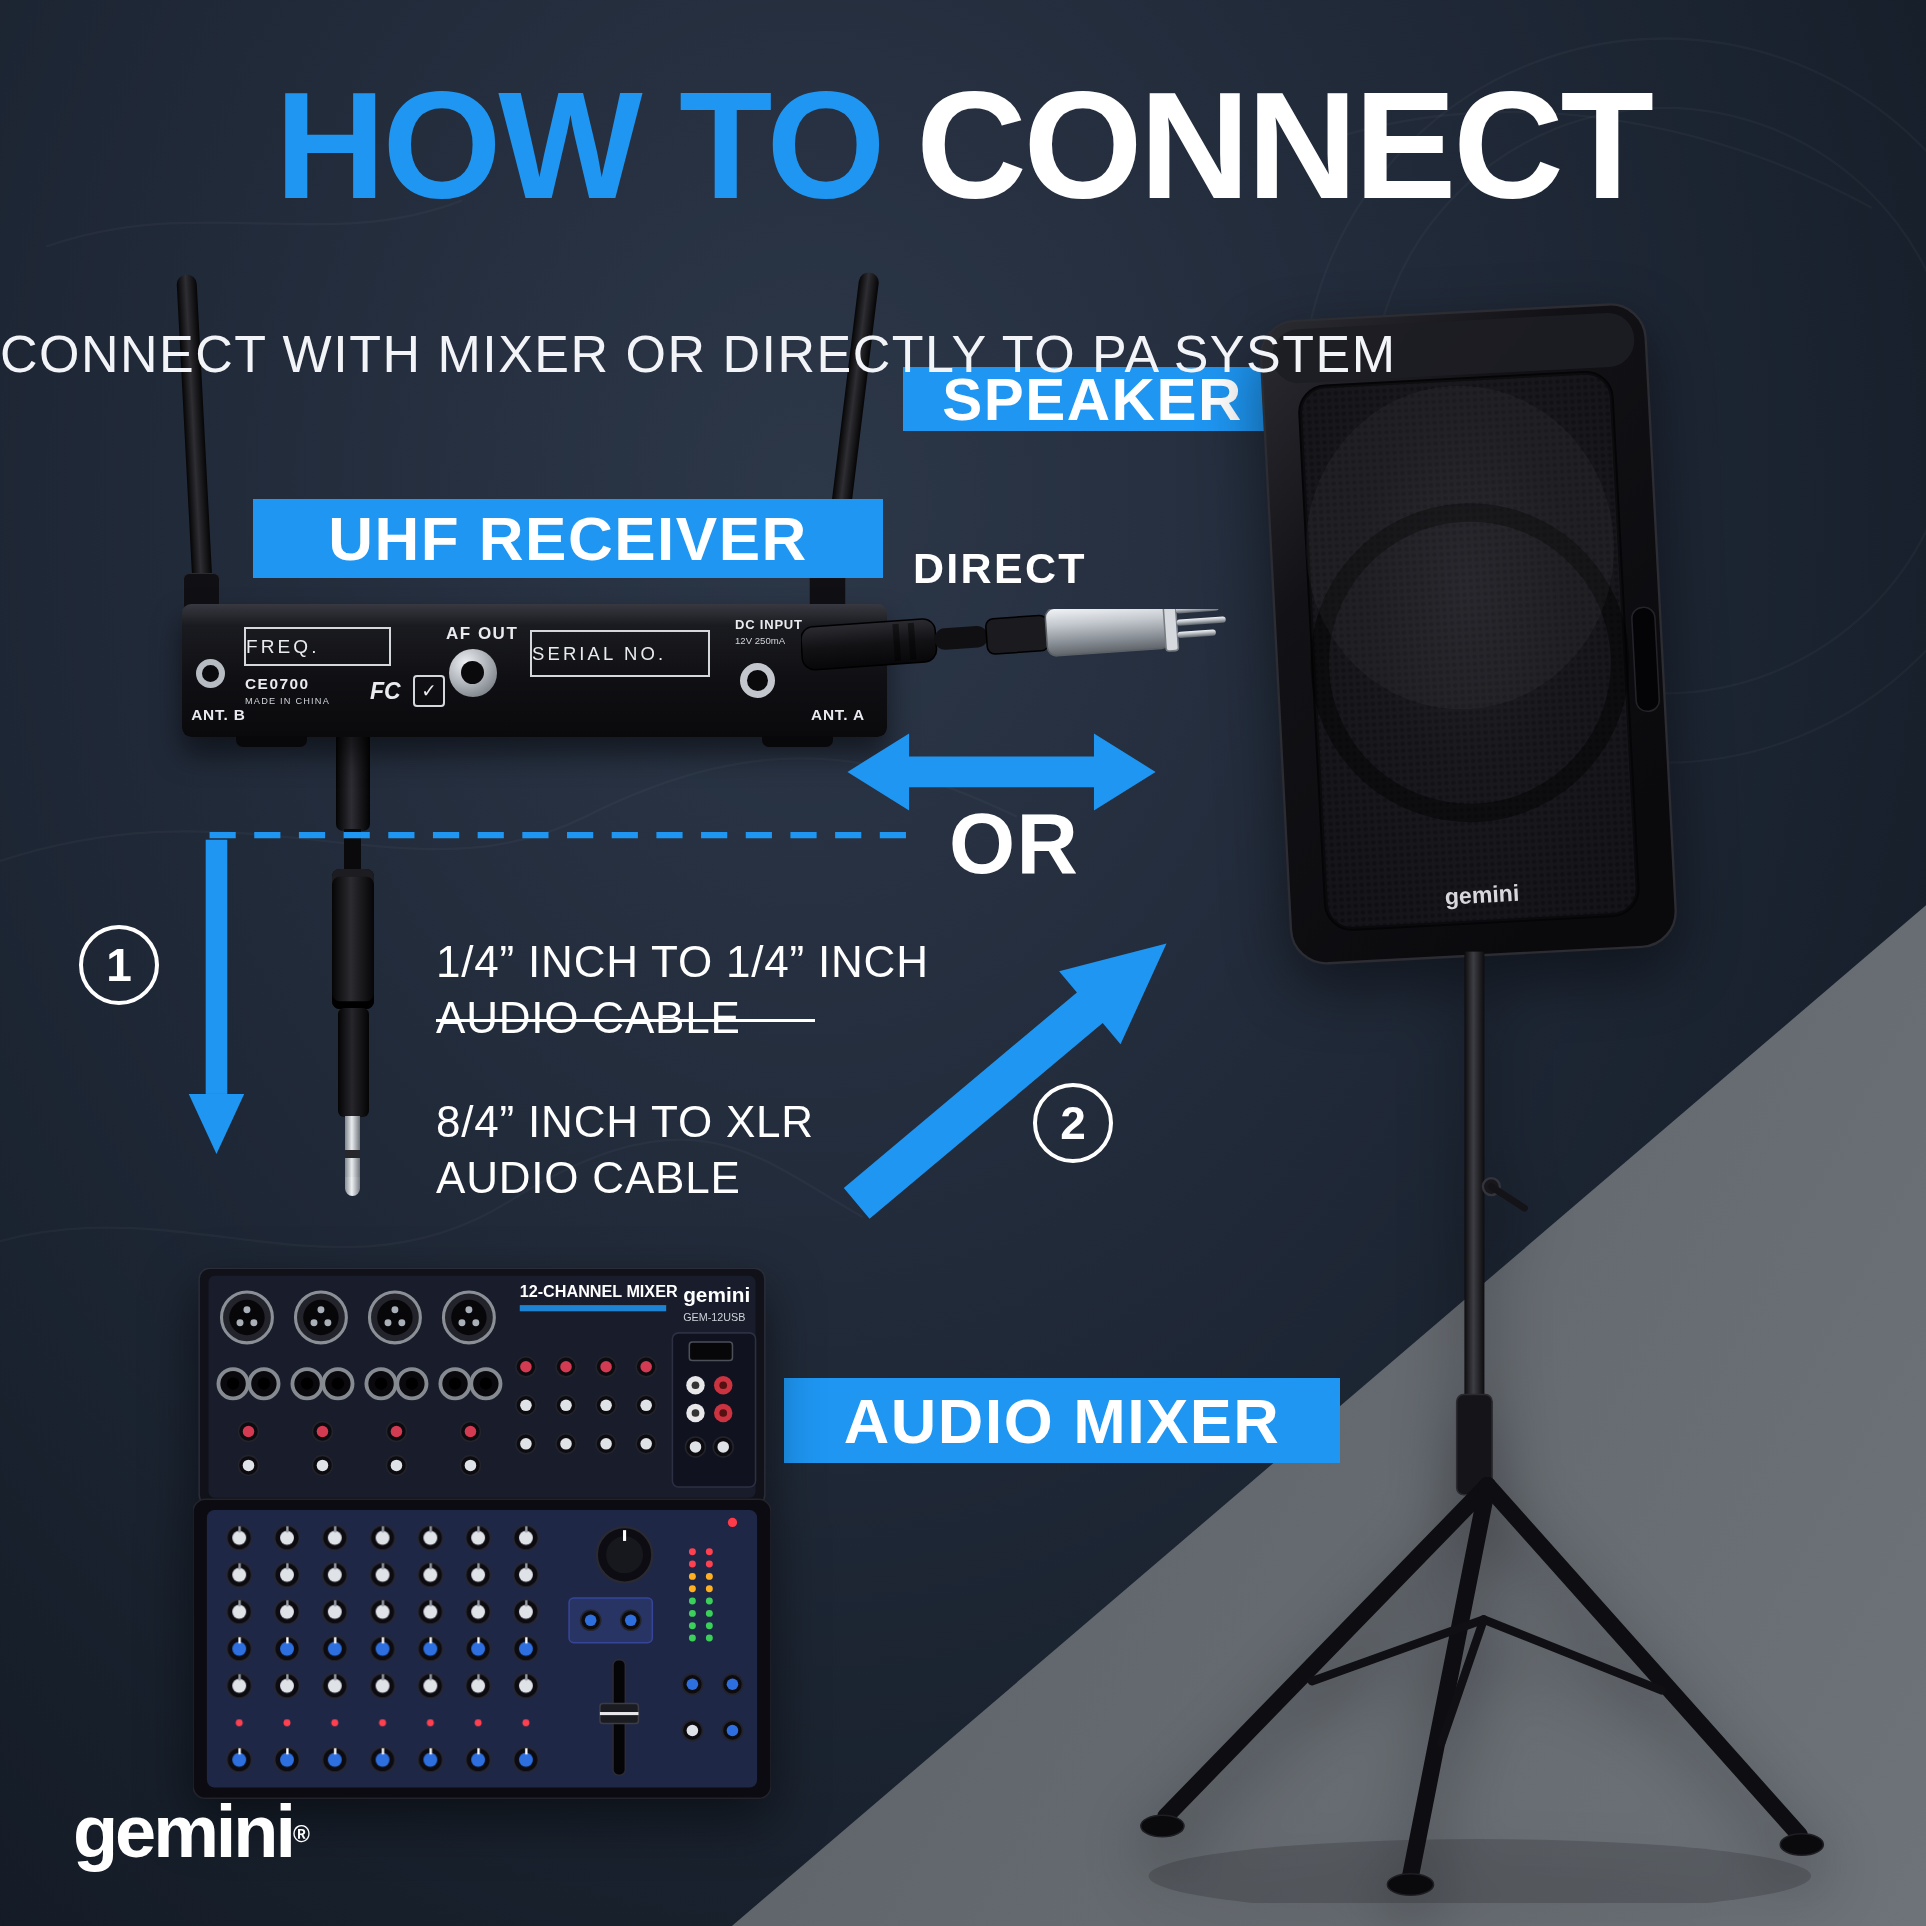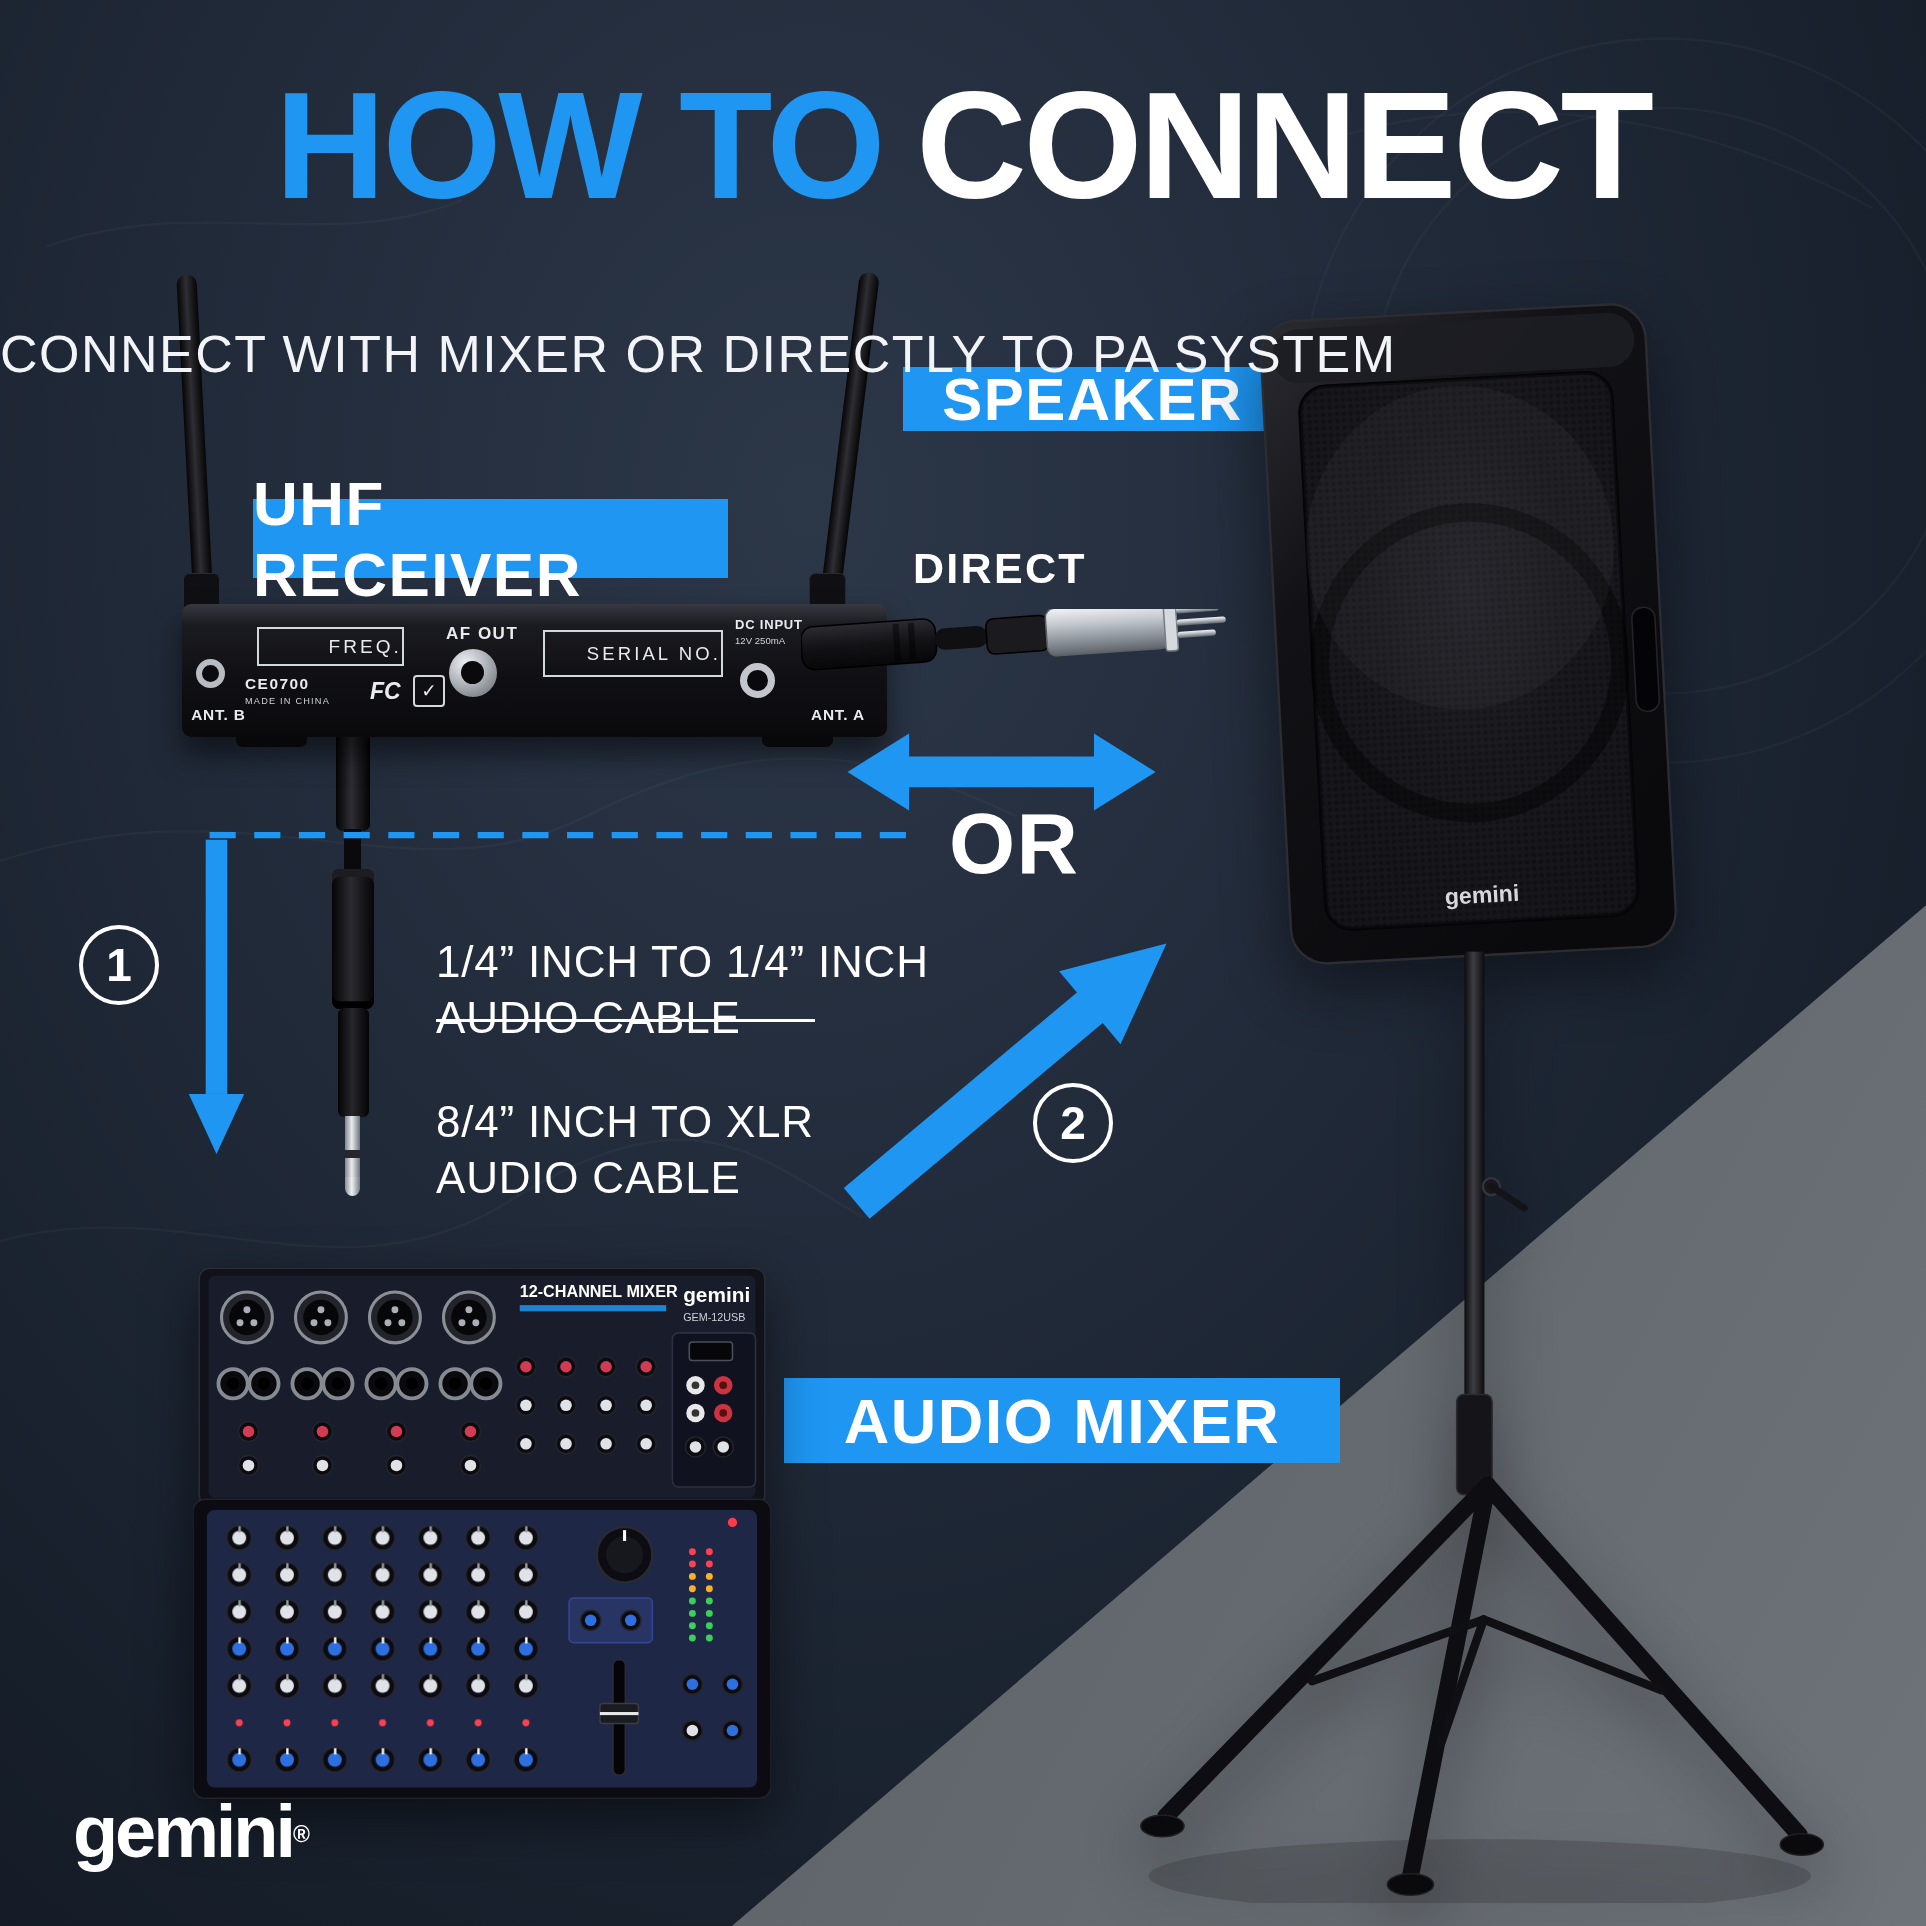--- a/index.html
+++ b/index.html
@@ -18,33 +18,33 @@
   .title{position:absolute;top:65px;left:0;width:100%;text-align:center;z-index:10;
     font-weight:bold;font-size:153px;letter-spacing:-3.1px;color:#ffffff;line-height:1.05;}
   .title .hl{color:#1e96f2;margin-right:0.22em;}
   .subtitle{position:absolute;top:324px;left:0;width:100%;z-index:10;
     font-size:52px;letter-spacing:1.5px;color:#f2f4f7;}
 
   
   .banner{position:absolute;background:#1e96f2;color:#fff;font-weight:bold;z-index:4;
     display:flex;align-items:center;justify-content:center;letter-spacing:1.5px;}
   .banner-speaker{left:903px;top:367px;width:379px;height:64px;font-size:60px;}
-  .banner-receiver{left:253px;top:499px;width:475px;height:79px;font-size:62px;}
+  .banner-receiver{left:253px;top:499px;width:630px;height:79px;font-size:62px;}
   .banner-mixer{left:784px;top:1378px;width:556px;height:85px;font-size:63px;}
 
   
   .antenna{position:absolute;width:20px;background:linear-gradient(90deg,#050506,#2e2e33 45%,#050506);
     border-radius:10px 10px 4.6px 4.6px;z-index:2;transform-origin:50% 100%;}
   .ant-sleeve{position:absolute;width:35px;height:37px;background:#101014;border:1.5px solid #2a2a31;border-radius:6.2px;z-index:2;}
   .rx-body{position:absolute;left:182px;top:604px;width:705px;height:133px;border-radius:9.2px;z-index:3;
     background:linear-gradient(180deg,#383940 0%,#1a1b20 16%,#101014 55%,#0a0a0d 100%);
     box-shadow:0 17px 29px rgba(0,0,0,.5);color:#e9ebee;}
   .rx-foot{position:absolute;bottom:-10px;width:71px;height:10.8px;background:#08080b;border-radius:0 0 7px 7px;}
   .rx-foot.f1{left:54px;} .rx-foot.f2{right:54px;}
-  .rx-box{position:absolute;border:2.3px solid #d4d7dc;display:flex;align-items:center;justify-content:flex-end;margin-left:13px;}
+  .rx-box{position:absolute;border:2.3px solid #d4d7dc;display:flex;align-items:center;justify-content:flex-start;}
   .rx-freq{left:62px;top:23px;width:143px;height:35px;font-size:19px;letter-spacing:3.1px;}
   .rx-serial{left:348px;top:26px;width:176px;height:43px;font-size:18.5px;letter-spacing:3.1px;}
   .rx-ce{position:absolute;left:63px;top:72px;line-height:1.1;}
   .rx-ce .ce{font-size:15.4px;font-weight:bold;letter-spacing:1.5px;}
   .rx-ce .made{display:block;font-size:9.2px;letter-spacing:1.2px;margin-top:3.1px;color:#cfd3d9;}
   .rx-fcc{position:absolute;left:188px;top:74px;font-size:23px;font-weight:bold;font-style:italic;}
   .rx-check{position:absolute;left:231px;top:71px;width:28px;height:28px;border:2.3px solid #d4d7dc;border-radius:3.9px;
     display:flex;align-items:center;justify-content:center;font-size:18.5px;}
   .rx-afout{position:absolute;left:264px;top:20px;font-size:17px;font-weight:bold;letter-spacing:1.5px;}
   .rx-afjack{position:absolute;left:267px;top:45px;width:48px;height:48px;border-radius:50%;

